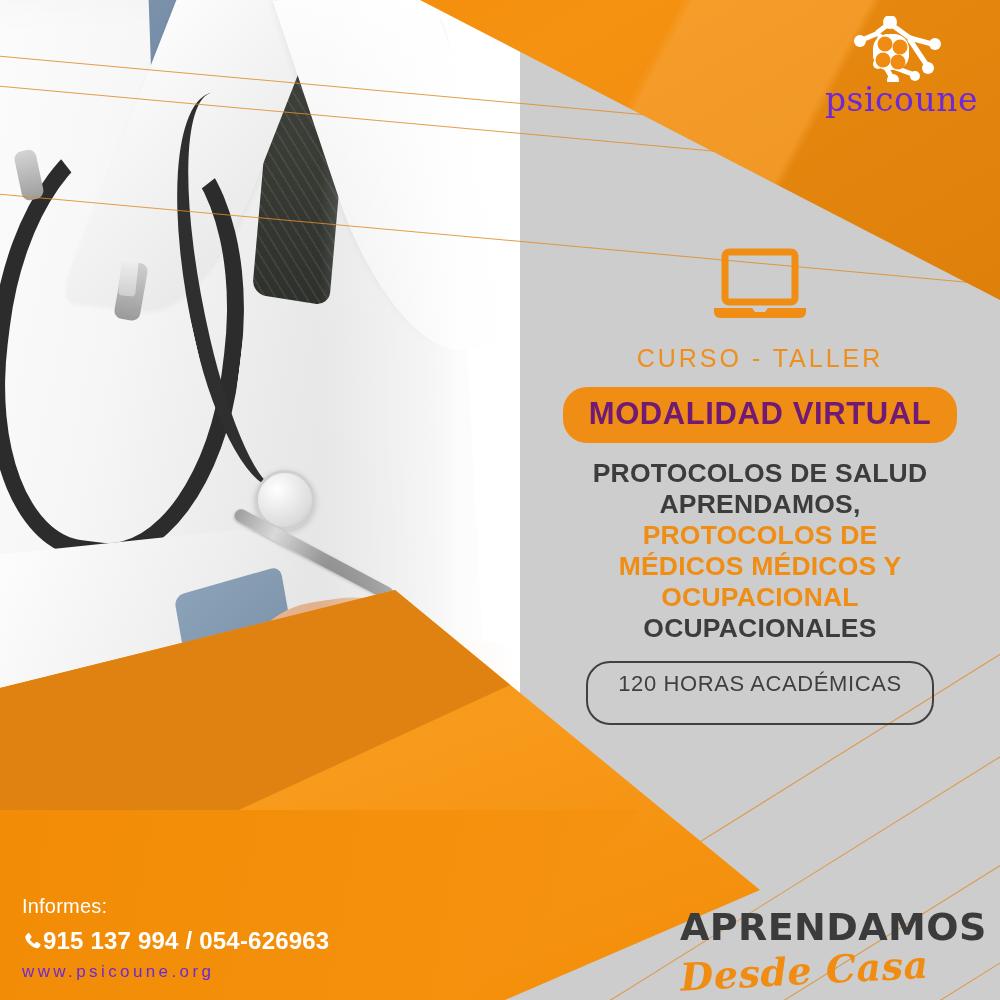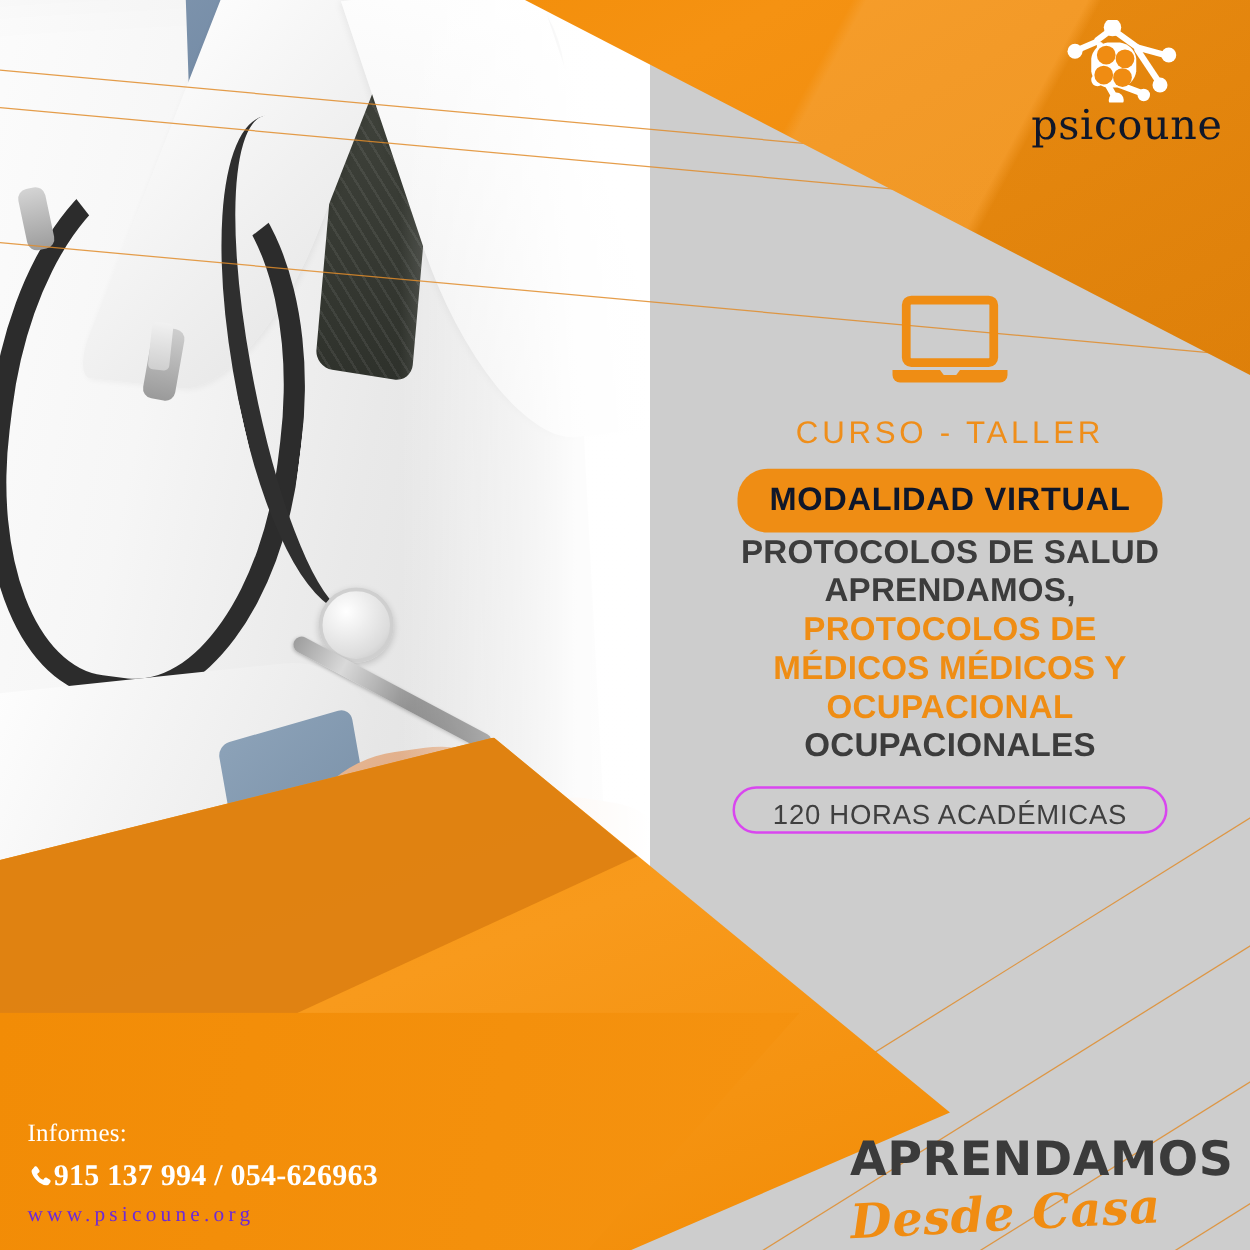--- a/index.html
+++ b/index.html
@@ -210,81 +210,82 @@
     opacity:.55;
   }
   .bottom-orange{
     position:absolute;left:0;bottom:0;width:1000px;height:190px;
     background:linear-gradient(100deg,#f28c06 0%,#f5920f 60%,#ee8a05 100%);
     clip-path:polygon(0 0, 640px 0, 470px 190px, 0 190px);
   }
 
   
   .content{
-    position:absolute;left:540px;top:236px;width:440px;
+    position:absolute;left:540px;top:248px;width:440px;
     text-align:center;
   }
   .laptop-icon{
     width:96px;height:74px;margin:0 auto 22px auto;display:block;
   }
   .curso{
     color:#ef8e1a;
     font-size:25px;
     letter-spacing:3.0px;
     font-weight:400;
     margin-bottom:14px;
   }
   .modalidad{
     display:inline-block;
     background:#ef8d14;
-    color:#0f172a;
+    color:#701a75;
     font-weight:700;
-    font-size:26px;
+    font-size:31px;
     letter-spacing:.6px;
     padding:9px 26px 11px 26px;
     border-radius:24px;
+    margin-bottom:15px;
   }
   .title{
     font-weight:700;
     font-size:26.5px;
     line-height:1.17;
     letter-spacing:.2px;
     color:#3c3c3c;
   }
   .title .orange{color:#ef8d14;}
   .hours{
     display:inline-block;
     margin-top:17px;
-    padding:8px 30px 0 30px;
-    border:2px solid #d946ef;
+    padding:8px 30px 26px 30px;
+    border:2px solid #404040;
     border-radius:24px;
     color:#3f3f3f;
     font-size:22px;
     letter-spacing:.6px;
     font-weight:400;
   }
 
   
   .logo{
     position:absolute;right:22px;top:16px;width:168px;height:100px;
   }
   .logo-mark{position:absolute;right:30px;top:0;width:108px;height:66px;}
   .logo-word{
     position:absolute;right:0;bottom:0;width:168px;
     text-align:right;
-    color:#0f172a;
+    color:#6d28d9;
     font-family:"DejaVu Serif", serif;
     font-size:33px;
     letter-spacing:.5px;
     line-height:1;
   }
 
   
   .informes{
-    position:absolute;left:22px;bottom:18px;width:420px;color:#ffffff;font-family:Liberation Serif, serif;
+    position:absolute;left:22px;bottom:18px;width:420px;color:#ffffff;
   }
   .informes-label{
     font-size:20px;font-weight:400;margin-bottom:9px;letter-spacing:.2px;
   }
   .phone-row{
     display:flex;align-items:center;margin-bottom:7px;
   }
   .phone-icon{width:21px;height:21px;flex:0 0 21px;}
   .phone-text{font-size:24px;font-weight:700;letter-spacing:.2px;}
   .web{

